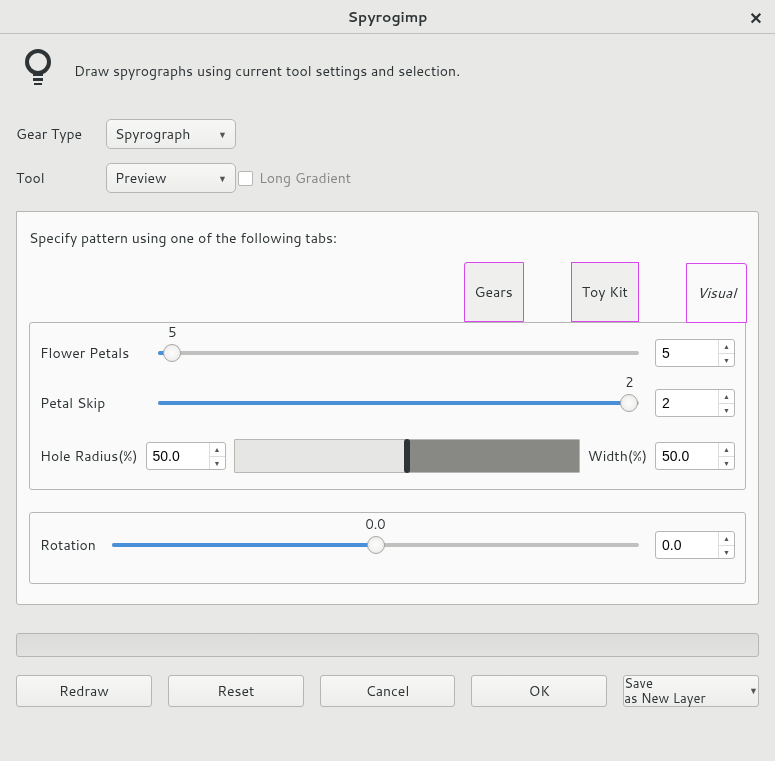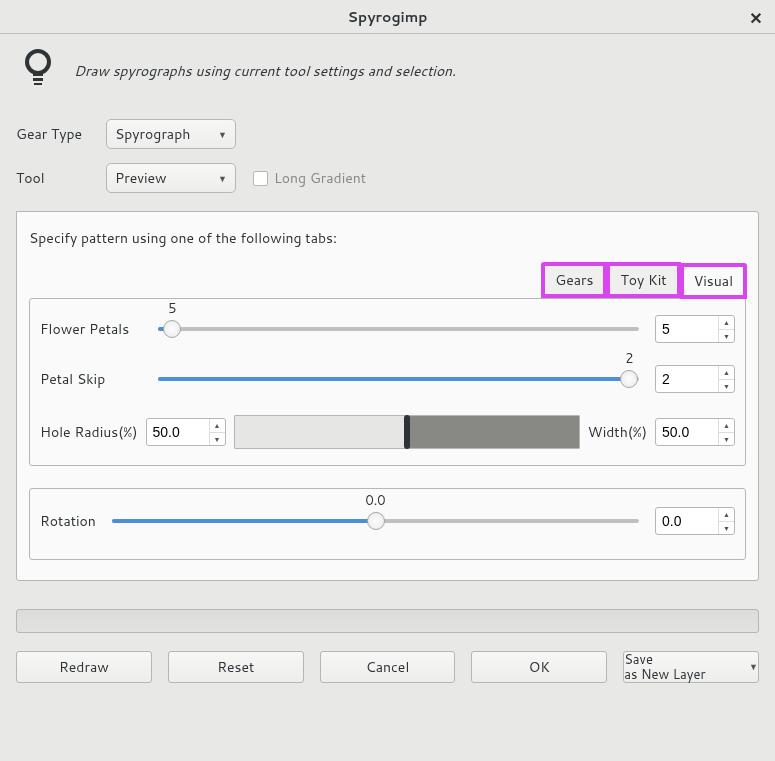--- a/index.html
+++ b/index.html
@@ -43,21 +43,20 @@
     padding: 12px 16px 16px 16px;
   }
   .hint-row {
     display: flex;
     align-items: center;
     gap: 20px;
     margin-bottom: 26px;
     padding: 2px 0 0 6px;
   }
   .hint-text {
-    font-style: italic;
     color: #2e3436;
   }
   .form-row {
     display: flex;
     align-items: center;
     margin-bottom: 14px;
   }
   .form-label {
     width: 90px;
   }
@@ -73,21 +72,21 @@
     justify-content: space-between;
     cursor: pointer;
   }
   .combo-arrow {
     font-size: 9px;
     color: #555;
   }
   .checkbox-wrap {
     display: flex;
     align-items: center;
-    margin-left: 17px;
+    margin-left: 2px;
     gap: 6px;
     color: #888;
   }
   .checkbox {
     width: 15px;
     height: 15px;
     border: 1px solid #b6b6b3;
     border-radius: 2px;
     background: #fff;
   }
@@ -125,33 +124,35 @@
   .sub-instruction {
     margin-bottom: 14px;
   }
   .inner-tabs {
     display: flex;
     justify-content: flex-end;
     position: relative;
     z-index: 2;
   }
   .inner-tab {
-    padding: 4px 10px;
-    border: 4px solid #d946ef;
+    padding: 19px 10px;
+    border: 1px solid #d946ef;
     background: #efefee;
     cursor: pointer;
     font-size: 14px;
     margin-right: -1px;
     position: relative;
+    margin-left: 48px;
   }
   .inner-tab:first-child { border-top-left-radius: 3px; }
   .inner-tab.active {
     background: #fafafa;
     z-index: 3;
     top: 1px;
+    font-style: italic;
   }
   .inner-tab:last-child { border-top-right-radius: 3px; }
   .inner-page {
     border: 1px solid #b6b6b3;
     background: #fafafa;
     padding: 16px 10px;
     border-radius: 3px 0 3px 3px;
   }
   .slider-row {
     display: flex;

